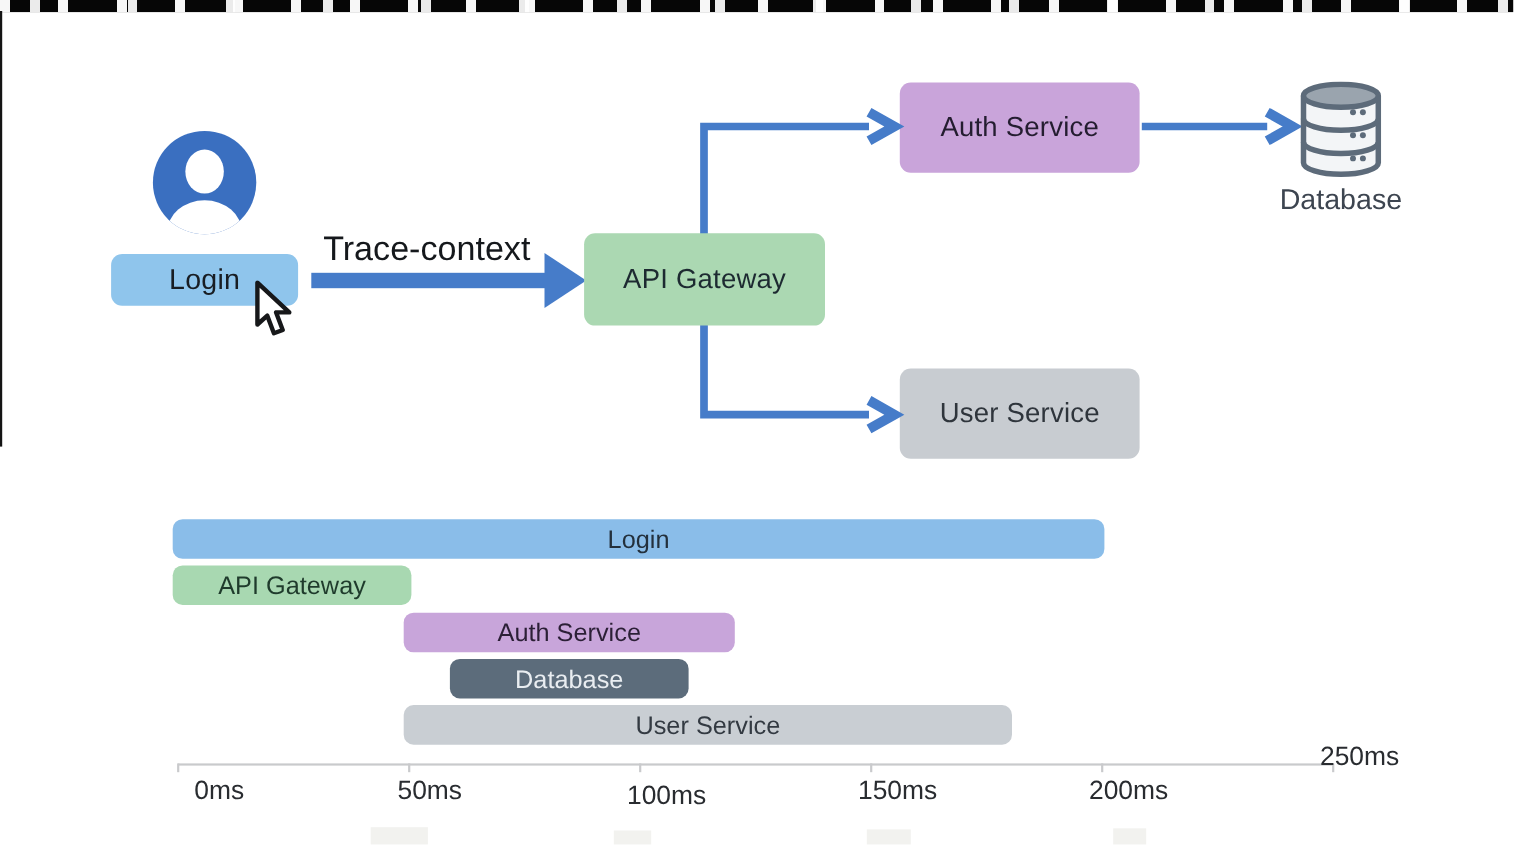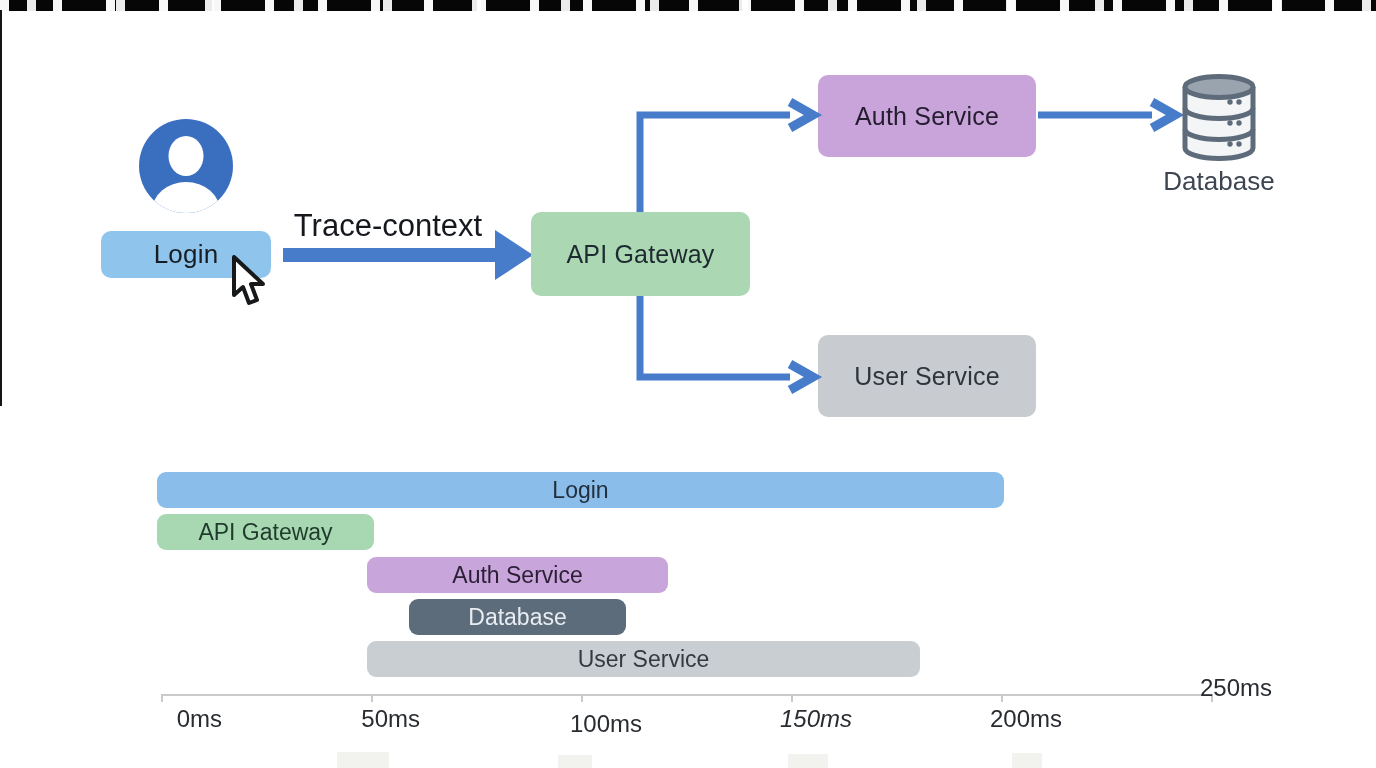--- a/index.html
+++ b/index.html
@@ -111,21 +111,21 @@
       <div class="span-bar" style="left: 409px; top: 599px; width: 217px; height: 36px; background: rgb(92, 108, 123); color: rgb(233, 237, 241);">Database</div>
       <div class="span-bar" style="left: 367px; top: 641px; width: 553px; height: 36px; background: rgb(201, 206, 211); color: rgb(51, 58, 66);">User Service</div>
       <div class="axis-line" style="left: 162px; top: 694px; width: 1050px;"></div>
       <div class="axis-tick" style="left: 161px; top: 694px;"></div>
       <div class="axis-label" style="left: 102px; top: 705px;">0ms</div>
       <div class="axis-tick" style="left: 371px; top: 694px;"></div>
       <div class="axis-label" style="left: 300px; top: 705px;">50ms</div>
       <div class="axis-tick" style="left: 581px; top: 694px;"></div>
       <div class="axis-label" style="left: 522px; top: 710px;">100ms</div>
       <div class="axis-tick" style="left: 791px; top: 694px;"></div>
-      <div class="axis-label" style="left: 732px; top: 705px; font-style: italic;">150ms</div>
+      <div class="axis-label" style="left: 732px; top: 705px;">150ms</div>
       <div class="axis-tick" style="left: 1001px; top: 694px;"></div>
       <div class="axis-label" style="left: 942px; top: 705px;">200ms</div>
       <div class="axis-tick" style="left: 1211px; top: 694px;"></div>
       <div class="axis-label" style="left: 1152px; top: 674px;">250ms</div>
     </div>
 
   <div class="smudge" style="left:337px;top:752px;width:52px;height:16px"></div>
   <div class="smudge" style="left:558px;top:755px;width:34px;height:13px"></div>
   <div class="smudge" style="left:788px;top:754px;width:40px;height:14px"></div>
   <div class="smudge" style="left:1012px;top:753px;width:30px;height:15px"></div>

